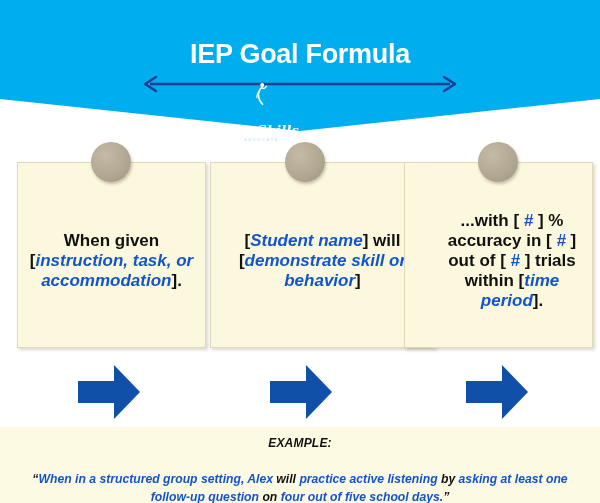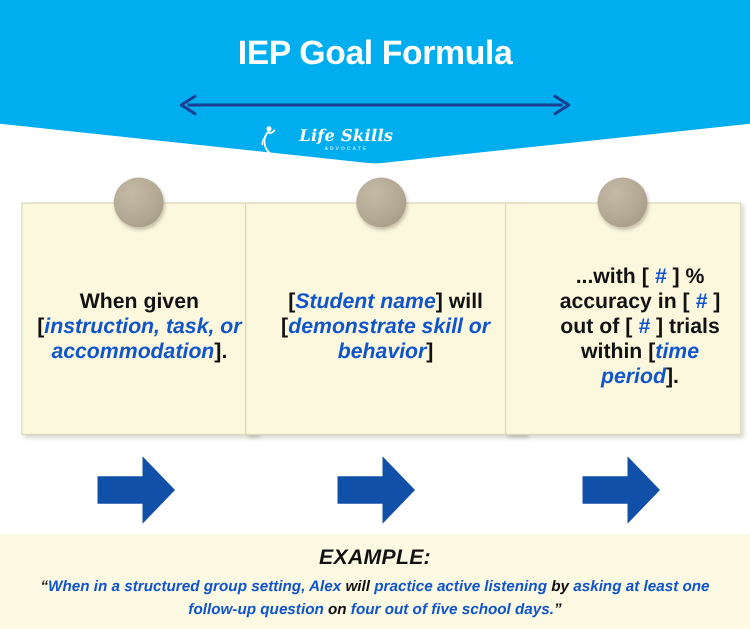--- a/index.html
+++ b/index.html
@@ -10,30 +10,30 @@
   }
 
   
   #header{
     position:absolute;left:0;top:0;width:600px;height:131px;
     background:#00ADEE;
     -webkit-clip-path:polygon(0 0,600px 0,600px 99px,300px 131px,0 99px);
     clip-path:polygon(0 0,600px 0,600px 99px,300px 131px,0 99px);
   }
   #title{
-    position:absolute;left:0;top:27px;width:600px;
+    position:absolute;left:0;top:39px;width:600px;
     text-align:center;color:#ffffff;
     font-size:27px;font-weight:bold;letter-spacing:-0.3px;
   }
   #dbl-arrow{
     position:absolute;left:140px;top:74px;width:320px;height:20px;
   }
   #logo{
     position:absolute;left:0;top:96px;width:523px;height:32px;
-    display:flex;align-items:center;justify-content:center;gap:18px;
+    display:flex;align-items:center;justify-content:center;gap:18px;flex-direction:column;
   }
   #logo .mark{width:13px;height:24px;display:block;}
   #logo .wordmark{display:flex;flex-direction:column;align-items:center;line-height:1;}
   #logo .wm-main{
     color:#ffffff;font-family:"DejaVu Serif",serif;
     font-size:13px;font-style:italic;font-weight:bold;
     letter-spacing:0.2px;
   }
   #logo .wm-sub{
     color:#bfe8fa;font-size:4px;letter-spacing:1.6px;
@@ -44,21 +44,21 @@
   .card{
     position:absolute;top:162px;height:186px;
     background:#FCF8DD;
     border:1px solid #ded9bd;
     box-shadow:2px 2px 3px rgba(120,115,90,.28);
     display:flex;align-items:center;justify-content:center;
     box-sizing:border-box;
     padding:22px 9px 10px 9px;
   }
   #card-1{left:17px;width:189px;justify-content:flex-end;}
-  #card-2{left:196px;width:225px;}
+  #card-2{left:210px;width:225px;}
   #card-3{left:404px;width:189px;padding-left:36px;}
 
   .card-text{
     text-align:center;color:#111111;
     font-size:17px;font-weight:bold;line-height:1.18;
   }
   .card-text .b{color:#1155CC;font-style:italic;}
 
   .pin{
     position:absolute;top:142px;width:40px;height:40px;border-radius:50%;
@@ -77,22 +77,22 @@
   #arrow-3{left:464px;}
 
   
   #example-band{
     position:absolute;left:0;top:427px;width:600px;height:76px;
     background:#FDFAE3;
     box-sizing:border-box;padding:9px 8px 0 8px;
   }
   #example-label{
     text-align:center;color:#111111;
-    font-size:17px;font-weight:bold;font-style:italic;
-    letter-spacing:.2px;margin-bottom:5px;
+    font-size:12px;font-weight:bold;font-style:italic;
+    letter-spacing:.2px;margin-bottom:21px;
   }
   #example-quote{
     text-align:center;color:#111111;
     font-size:12.2px;font-weight:bold;font-style:italic;
     line-height:1.45;padding:0 4px;
   }
   #example-quote .b{color:#1155CC;}
 </style>
 </head>
 <body>

